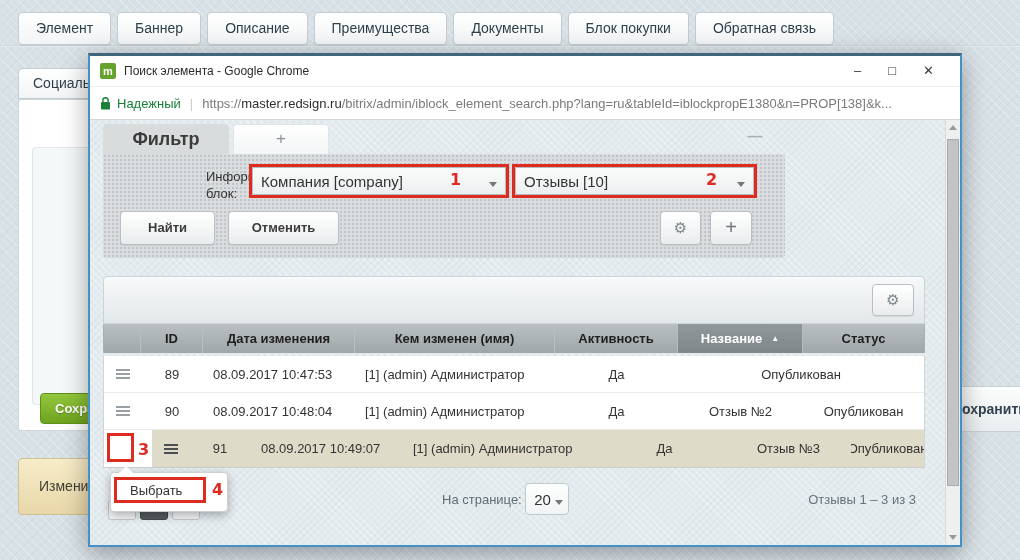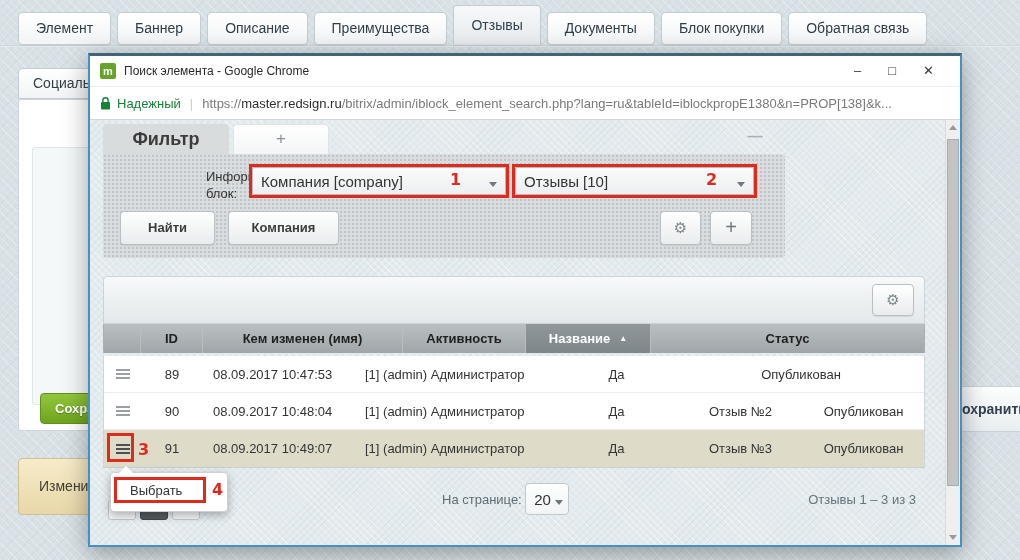--- a/index.html
+++ b/index.html
@@ -137,21 +137,21 @@
     background:linear-gradient(#bac0c2,#9fa6a9); border-left:1px solid #aab0b2; border-right:1px solid #aab0b2; }
   .th { font-size:13px; font-weight:bold; color:#1f1f1f; display:flex; align-items:center;
     justify-content:center; border-right:1px solid #b9bec0; overflow:hidden; white-space:nowrap; }
   .th:last-child { border-right:none; }
   .th.sorted { background:linear-gradient(#90989c,#7e868a); color:#fff; }
   .sort-arrow { font-size:8px; margin-left:9px; color:#fff; }
 
   .tbody { position:absolute; left:13px; top:236px; width:822px;
     border-left:1px solid #d0d6d8; border-right:1px solid #d0d6d8; border-bottom:1px solid #c9cfd1; background:#fff; }
   .trow { display:flex; height:37px; background:#fff; border-bottom:1px solid #ececec; }
-  .trow:last-child { border-bottom:none; }
+  .trow:last-child { border-bottom:none;margin-left:48px; }
   .trow.hl { background:#dedcc9; }
   .td { font-size:13px; color:#333; display:flex; align-items:center; overflow:hidden; white-space:nowrap; }
   .td.c { justify-content:center; }
   .td.l { padding-left:10px; }
   .c0 { width:37px; } .c1 { width:62px; } .c2 { width:152px; } .c3 { width:200px; }
   .c4 { width:123px; } .c5 { width:125px; } .c6 { width:123px; flex:1; }
 
   .burger { position:relative; width:14px; height:10px; cursor:pointer; }
   .burger::before { content:""; position:absolute; inset:0;
     background:linear-gradient(to bottom,#99a0a3 0 2px,transparent 2px 4px,#99a0a3 4px 6px,transparent 6px 8px,#99a0a3 8px 10px); }
@@ -197,21 +197,20 @@
   .anno { position:absolute; color:#dd2b20; font-size:16px; font-weight:bold; z-index:30; font-family:"DejaVu Sans",sans-serif; }
 </style>
 </head>
 <body>
 
 <div class="tabs">
   <div class="tab">Элемент</div>
   <div class="tab">Баннер</div>
   <div class="tab">Описание</div>
   <div class="tab">Преимущества</div>
-  <div class="tab active">Отзывы</div>
   <div class="tab">Документы</div>
   <div class="tab">Блок покупки</div>
   <div class="tab">Обратная связь</div>
 </div>
 <div class="tabs-divider"></div>
 
 <div class="social-tab">Социаль</div>
 <div class="bg-panel">
   <div class="bg-panel-inner"></div>
 </div>
@@ -259,31 +258,32 @@
       </div>
     </div>
     <div class="sel-box2 red-box">
       <div class="select">
         <span class="sel-text">Отзывы [10]</span>
         <span class="spinner"></span>
       </div>
     </div>
 
     <div class="btn btn-find">Найти</div>
-    <div class="btn btn-cancel">Компания</div>
+    <div class="btn btn-cancel">Отменить</div>
     <div class="btn btn-gear1"><span>⚙</span></div>
     <div class="btn btn-plus1"><span>+</span></div>
 
     <div class="grid-toolbar">
       <div class="btn btn-gear2"><span>⚙</span></div>
     </div>
 
     <div class="thead">
       <div class="th c0"></div>
       <div class="th c1">ID</div>
+      <div class="th c2">Дата изменения</div>
       <div class="th c3">Кем изменен (имя)</div>
       <div class="th c4">Активность</div>
       <div class="th c5 sorted">
         <span>Название</span>
         <span class="sort-arrow">▲</span>
       </div>
       <div class="th c6">Статус</div>
     </div>
 
     <div class="tbody">

